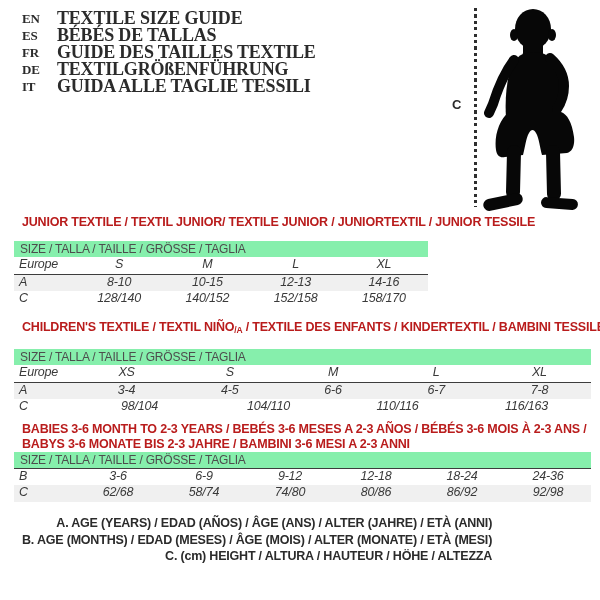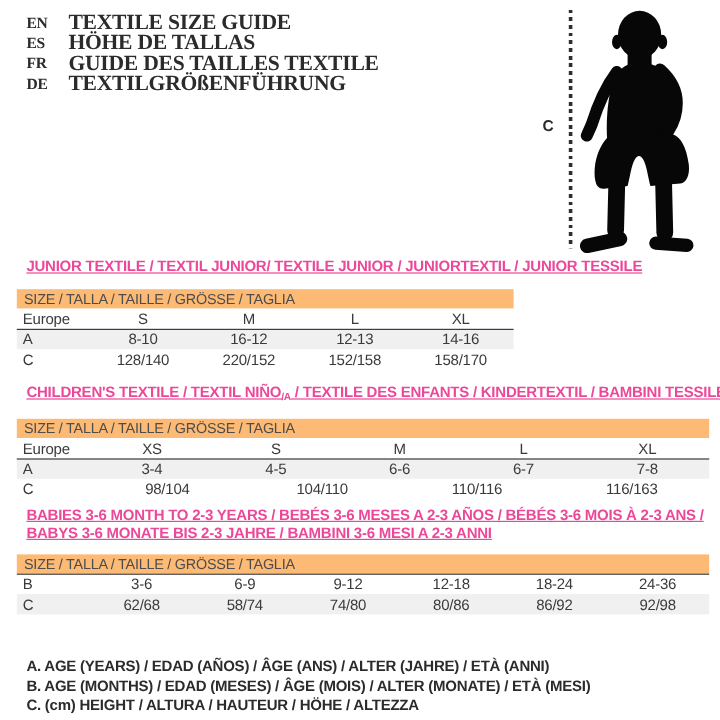--- a/index.html
+++ b/index.html
@@ -23,57 +23,61 @@
   }
   .height-label{position:absolute;left:12px;top:97px;font-size:13px;font-weight:700;color:#2b2b2b;}
   .baby-svg{position:absolute;left:43px;top:6px;}
 
   
   .size-table{position:absolute;left:14px;}
   .t1{top:215px;width:414px;}
   .t2{top:320px;width:577px;}
   .t3{top:422px;width:577px;}
   .t-title{
-    font-size:12.5px;font-weight:700;letter-spacing:-0.2px;color:#ec4899;
-    padding-left:8px;line-height:15px;margin-bottom:11px;white-space:nowrap;text-decoration:underline;
+    font-size:12.5px;font-weight:700;letter-spacing:-0.2px;color:#b91c1c;
+    padding-left:8px;line-height:15px;margin-bottom:11px;white-space:nowrap;
   }
   .t-title .subscript{font-size:8.5px;vertical-align:-2px;}
   .size-bar{
-    height:16px;background:#fdba74;color:#4d4d4d;
+    height:16px;background:#86efac;color:#4d4d4d;
     font-size:12px;letter-spacing:-0.2px;line-height:16px;padding-left:6px;
   }
-  .t-row{display:flex;height:17px;align-items:center;font-size:12.5px;letter-spacing:-0.2px;color:#3a3a3a;}
+  .t-row{display:flex;height:17px;align-items:flex-start;font-size:12.5px;letter-spacing:-0.2px;color:#3a3a3a;font-style:italic;}
   .t-row.zebra{background:#f0f0f0;}
   .t-row.sep{border-top:1px solid #3d3d3d;height:16px;}
   .t-row .rlabel{width:56px;padding-left:5px;}
   .t-row .cell{flex:1;text-align:center;}
 
   
-  .footnotes{position:absolute;left:22px;top:547px;}
+  .footnotes{position:absolute;left:22px;top:515px;text-align:right;}
   .footnote{font-size:12.5px;font-weight:700;letter-spacing:-0.2px;color:#2b2b2b;line-height:16.5px;white-space:nowrap;}
 </style>
 </head>
 <body>
 
 <div class="lang-list">
   <div class="lang-row">
     <span class="lang-code">EN</span>
     <span class="lang-title">TEXTILE SIZE GUIDE</span>
   </div>
   <div class="lang-row">
     <span class="lang-code">ES</span>
-    <span class="lang-title">HÖHE DE TALLAS</span>
+    <span class="lang-title">BÉBÉS DE TALLAS</span>
   </div>
   <div class="lang-row">
     <span class="lang-code">FR</span>
     <span class="lang-title">GUIDE DES TAILLES TEXTILE</span>
   </div>
   <div class="lang-row">
     <span class="lang-code">DE</span>
     <span class="lang-title">TEXTILGRÖßENFÜHRUNG</span>
+  </div>
+  <div class="lang-row">
+    <span class="lang-code">IT</span>
+    <span class="lang-title">GUIDA ALLE TAGLIE TESSILI</span>
   </div>
 </div>
 
 <div class="figure">
   <div class="dash-line"></div>
   <div class="height-label">C</div>
   <svg class="baby-svg" width="110" height="205" viewBox="0 0 110 205" fill="#070707" stroke="none">
     <ellipse cx="50" cy="23" rx="18" ry="20"></ellipse>
     <ellipse cx="31" cy="29" rx="4" ry="6"></ellipse>
     <ellipse cx="69" cy="29" rx="4" ry="6"></ellipse>
@@ -95,28 +99,28 @@
   <div class="t-row">
     <span class="rlabel">Europe</span>
     <span class="cell">S</span>
     <span class="cell">M</span>
     <span class="cell">L</span>
     <span class="cell">XL</span>
   </div>
   <div class="t-row zebra sep">
     <span class="rlabel">A</span>
     <span class="cell">8-10</span>
-    <span class="cell">16-12</span>
+    <span class="cell">10-15</span>
     <span class="cell">12-13</span>
     <span class="cell">14-16</span>
   </div>
   <div class="t-row">
     <span class="rlabel">C</span>
     <span class="cell">128/140</span>
-    <span class="cell">220/152</span>
+    <span class="cell">140/152</span>
     <span class="cell">152/158</span>
     <span class="cell">158/170</span>
   </div>
 </div>
 
 <div class="size-table t2">
   <div class="t-title"><span>CHILDREN'S TEXTILE / TEXTIL NIÑO</span><span class="subscript">/A</span><span> / TEXTILE DES ENFANTS / KINDERTEXTIL / BAMBINI TESSILE</span></div>
   <div class="size-bar">SIZE / TALLA / TAILLE / GRÖSSE / TAGLIA</div>
   <div class="t-row">
     <span class="rlabel">Europe</span>
@@ -137,21 +141,21 @@
   <div class="t-row">
     <span class="rlabel">C</span>
     <span class="cell">98/104</span>
     <span class="cell">104/110</span>
     <span class="cell">110/116</span>
     <span class="cell">116/163</span>
   </div>
 </div>
 
 <div class="size-table t3">
-  <div class="t-title" style="margin-bottom:10px;">
+  <div class="t-title" style="margin-bottom:0;">
     <div>BABIES 3-6 MONTH TO 2-3 YEARS / BEBÉS 3-6 MESES A 2-3 AÑOS / BÉBÉS 3-6 MOIS À 2-3 ANS /</div>
     <div>BABYS 3-6 MONATE BIS 2-3 JAHRE / BAMBINI 3-6 MESI A 2-3 ANNI</div>
   </div>
   <div class="size-bar">SIZE / TALLA / TAILLE / GRÖSSE / TAGLIA</div>
   <div class="t-row sep">
     <span class="rlabel">B</span>
     <span class="cell">3-6</span>
     <span class="cell">6-9</span>
     <span class="cell">9-12</span>
     <span class="cell">12-18</span>

